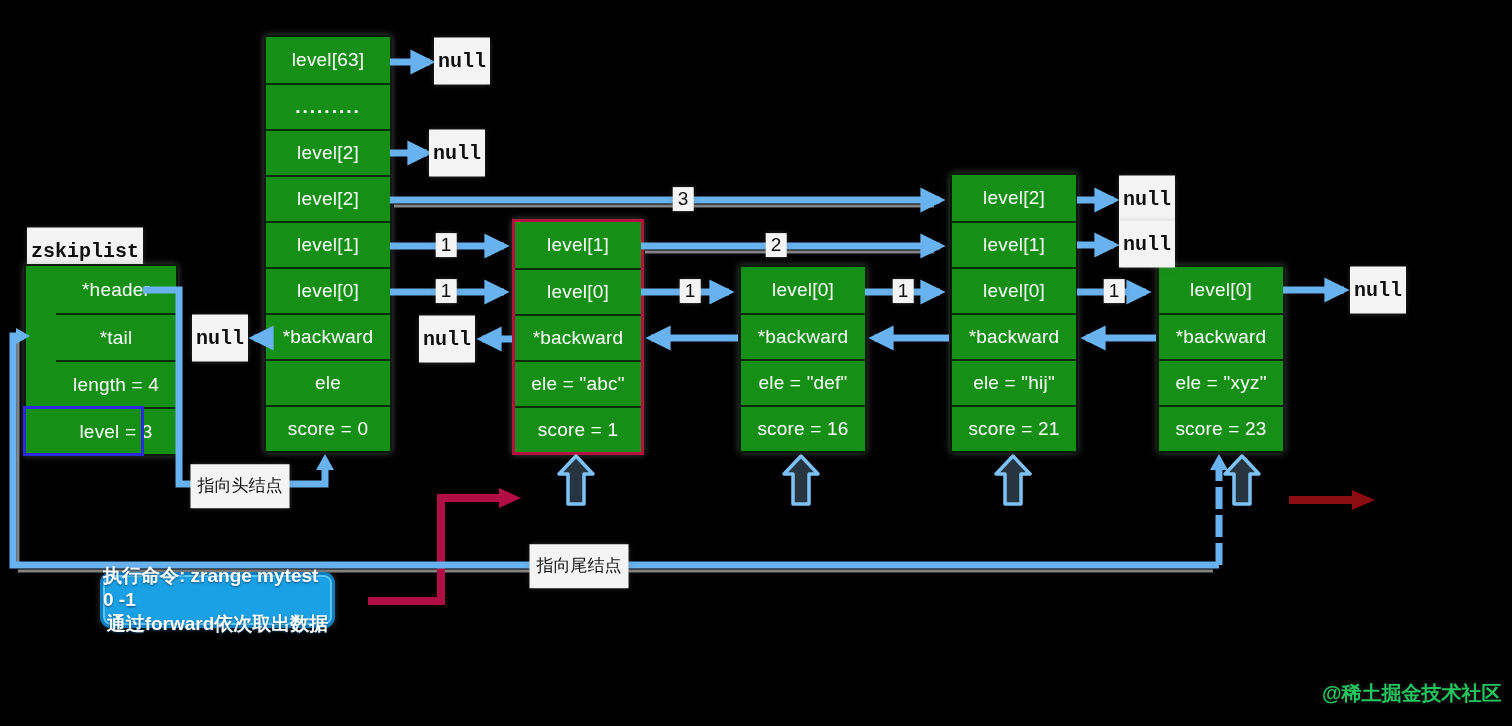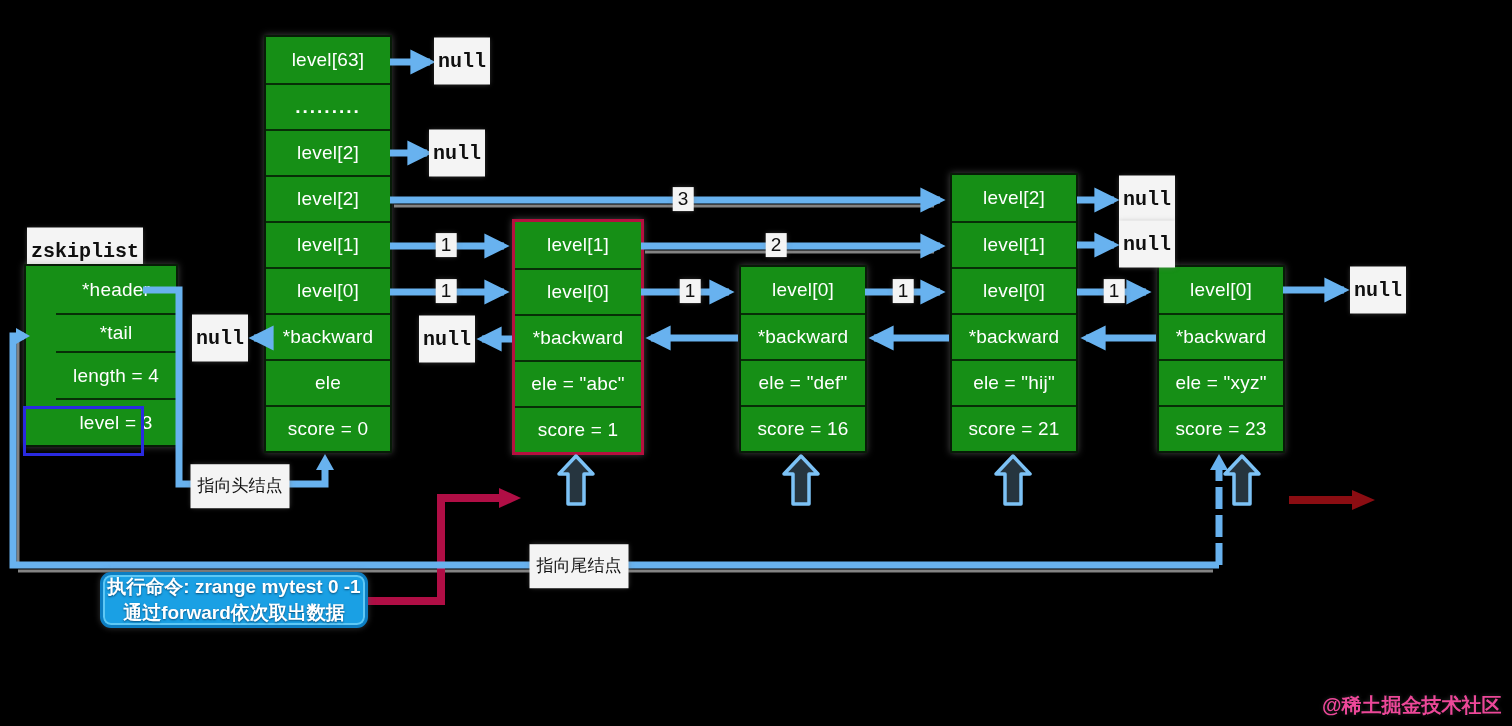--- a/index.html
+++ b/index.html
@@ -16,39 +16,39 @@
   #level3-outline{position:absolute;left:23px;top:406px;width:121px;height:50px;
         border:3px solid #2a2ae0;box-sizing:border-box;pointer-events:none;}
   
   .lab{position:absolute;transform:translate(-50%,-50%);background:#f4f4f4;color:#101010;
        white-space:nowrap;line-height:1.15;box-shadow:0 0 5px rgba(120,120,120,.5);}
   .mono{font-family:"Liberation Mono","DejaVu Sans Mono",monospace;font-size:20px;font-weight:700;
         padding:12px 4px;}
   .num{font-size:19px;padding:1px 5px;}
   .cn{font-size:17px;padding:12px 7px;}
   
-  #command-box{position:absolute;left:100px;top:572px;width:268px;height:56px;box-sizing:border-box;
+  #command-box{position:absolute;left:100px;top:572px;width:235px;height:56px;box-sizing:border-box;
       background:#1aa0e4;border:3px solid #0d7ec2;border-radius:11px;
       box-shadow:inset 0 0 0 2px #5ec8f5,0 0 6px rgba(90,90,90,.6);
       display:flex;flex-direction:column;align-items:center;justify-content:center;}
   #command-box div{color:#fff;font-size:19px;font-weight:700;text-shadow:0 1px 2px rgba(0,60,100,.8);}
   
-  #watermark{position:absolute;left:1322px;top:680px;color:#ec4899;font-size:20px;font-weight:700;
-      text-shadow:0 1px 2px #000,0 0 4px #333;margin-top:12px;}
+  #watermark{position:absolute;left:1322px;top:680px;color:#22c55e;font-size:20px;font-weight:700;
+      text-shadow:0 1px 2px #000,0 0 4px #333;}
   svg.overlay{position:absolute;left:0;top:0;pointer-events:none;}
 </style>
 </head>
 <body>
 
 <div id="stage">
 
   <div class="lab mono" style="left:85px;top:251px;">zskiplist</div>
   <div class="node" id="node-struct" style="left:24px;top:264px;width:120px;padding-left:30px;">
     <div class="cell" style="height:47px">*header</div>
-    <div class="cell" style="height:38px">*tail</div>
+    <div class="cell" style="height:47px">*tail</div>
     <div class="cell" style="height:47px">length = 4</div>
     <div class="cell" style="height:47px">level = 3</div>
   </div>
   <div id="level3-outline"></div>
 
   <div class="node" id="node-header" style="left:264px;top:35px;width:124px;">
     <div class="cell">level[63]</div>
     <div class="cell dots">.........</div>
     <div class="cell">level[2]</div>
     <div class="cell">level[2]</div>

